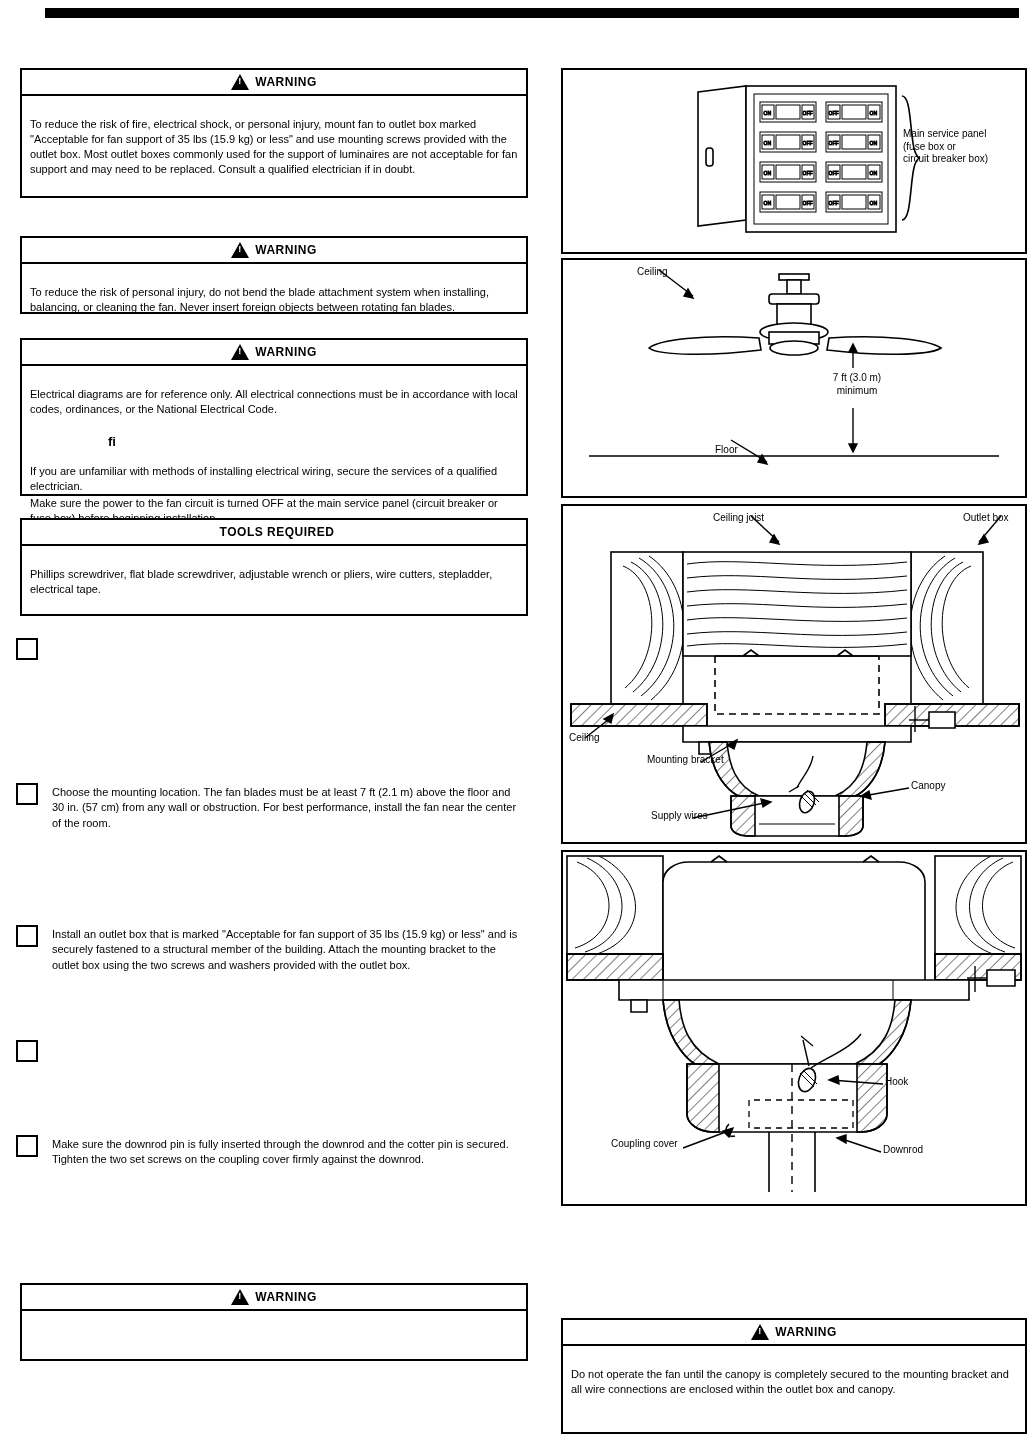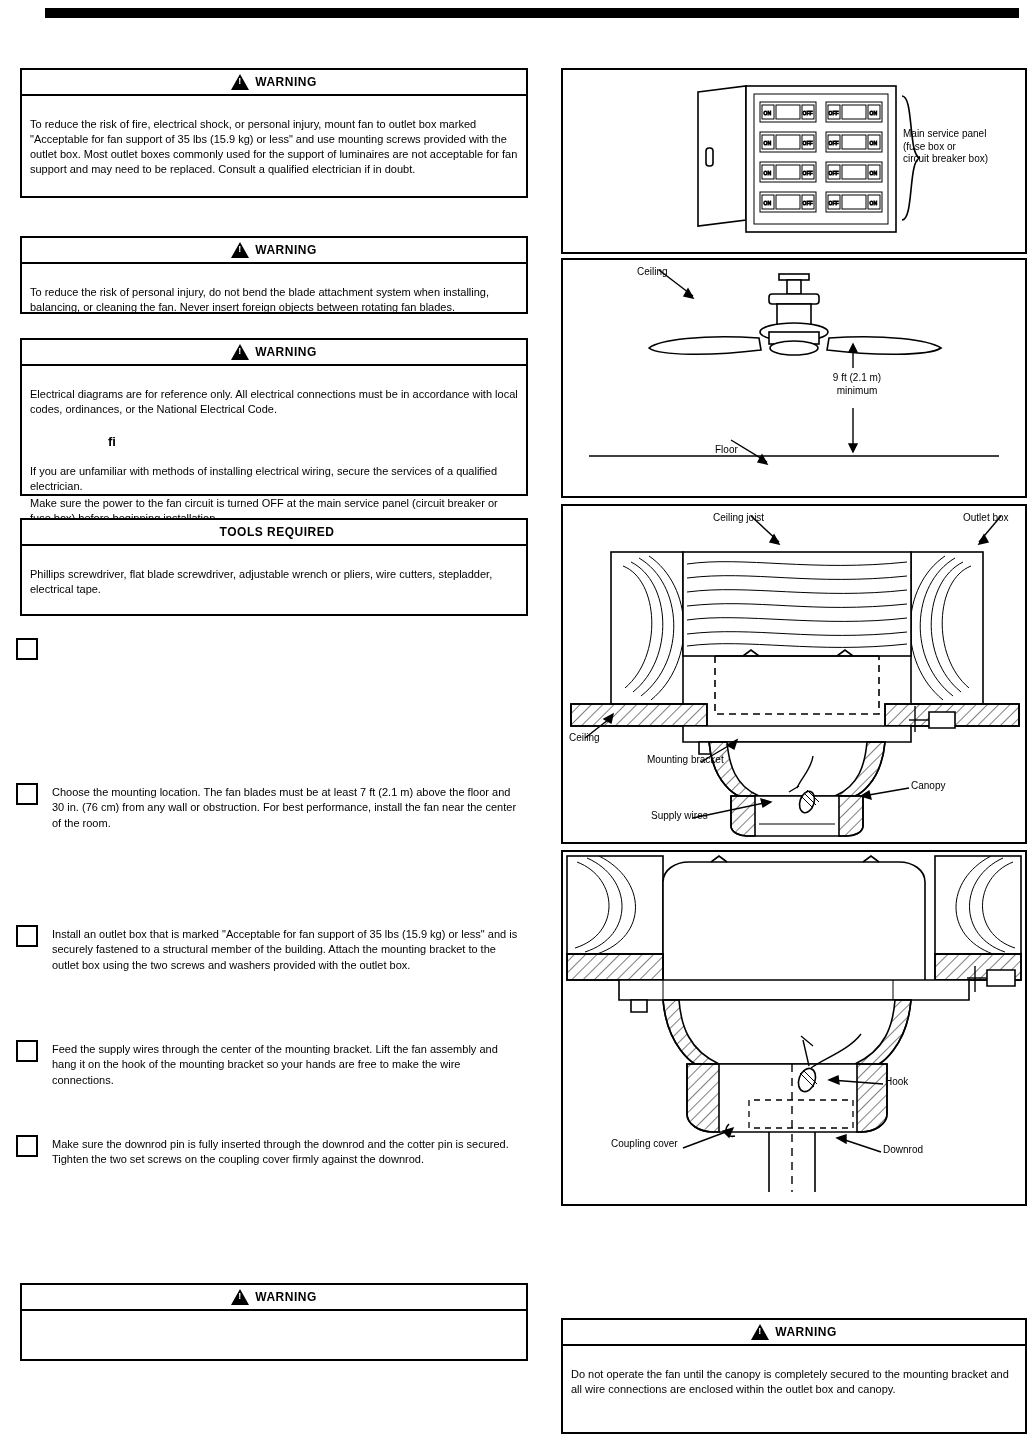--- a/index.html
+++ b/index.html
@@ -146,27 +146,26 @@
   <div class="box" id="w4">
     <div class="box-hdr">
       <span class="hdr-label">TOOLS REQUIRED</span>
     </div>
     <div class="box-body">Phillips screwdriver, flat blade screwdriver, adjustable wrench or pliers, wire cutters, stepladder, electrical tape.</div>
   </div>
 
   <div class="stepbox" style="left:4px;  top:638px;"></div>
 
   <div class="stepbox" style="left:4px;  top:783px;"></div>
-  <div class="steptext" style="left:40px; top:785px;">Choose the mounting location. The fan blades must be at least 7 ft (2.1 m) above the floor and 30 in. (76 cm) from any wall or obstruction. For best performance, install the fan near the center of the room.</div>
+  <div class="steptext" style="left:40px; top:785px;">Choose the mounting location. The fan blades must be at least 7 ft (2.1 m) above the floor and 30 in. (57 cm) from any wall or obstruction. For best performance, install the fan near the center of the room.</div>
 
   <div class="stepbox" style="left:4px;  top:925px;"></div>
   <div class="steptext" style="left:40px; top:927px;">Install an outlet box that is marked "Acceptable for fan support of 35 lbs (15.9 kg) or less" and is securely fastened to a structural member of the building. Attach the mounting bracket to the outlet box using the two screws and washers provided with the outlet box.</div>
 
   <div class="stepbox" style="left:4px;  top:1040px;"></div>
-  <div class="steptext" style="left:40px; top:1042px;">Feed the supply wires through the center of the mounting bracket. Lift the fan assembly and hang it on the hook of the mounting bracket so your hands are free to make the wire connections.</div>
 
   <div class="stepbox" style="left:4px;  top:1135px;"></div>
   <div class="steptext" style="left:40px; top:1137px;">Make sure the downrod pin is fully inserted through the downrod and the cotter pin is secured. Tighten the two set screws on the coupling cover firmly against the downrod.</div>
 
   <div class="box" id="w5">
     <div class="box-hdr">
       <div class="warn-tri"></div>
       <span class="hdr-label">WARNING</span>
     </div>
   </div>
@@ -285,21 +284,21 @@
 
       <g stroke="#000" stroke-width="1.4" fill="#000">
         <path d="M96 10 L130 36"></path>
           <path d="M130 38 l-9 -2 l4 -7 z"></path>
         <path d="M168 180 L204 202"></path>
           <path d="M204 204 l-9 -2 l4 -7 z"></path>
       </g>
     </svg>
     <div class="lbl" style="left:74px; top:6px;">Ceiling</div>
     <div class="lbl" style="left:152px; top:184px;">Floor</div>
-    <div class="lbl ctr" style="left:264px; top:112px; white-space:pre-line; width:60px;">9 ft (2.1 m)
+    <div class="lbl ctr" style="left:264px; top:112px; white-space:pre-line; width:60px;">7 ft (3.0 m)
 minimum</div>
   </div>
 
   <div class="fig" id="f3">
     <svg width="462" height="336" viewBox="0 0 462 336">
       <defs>
         <pattern id="hatchA" width="8" height="8" patternUnits="userSpaceOnUse" patternTransform="rotate(45)">
           <line x1="0" y1="0" x2="0" y2="8" stroke="#000" stroke-width="1"></line>
         </pattern>
       </defs>

